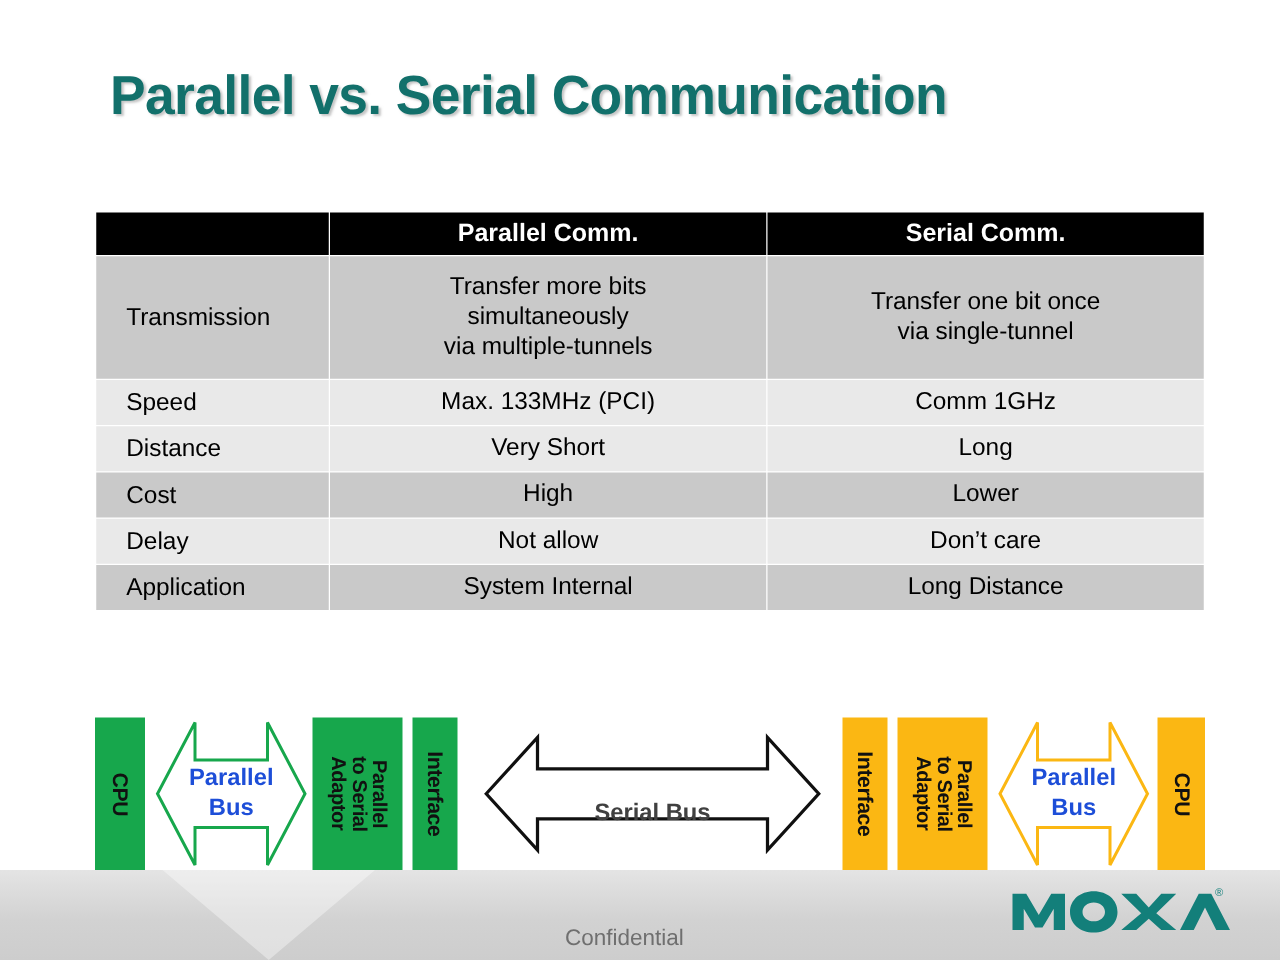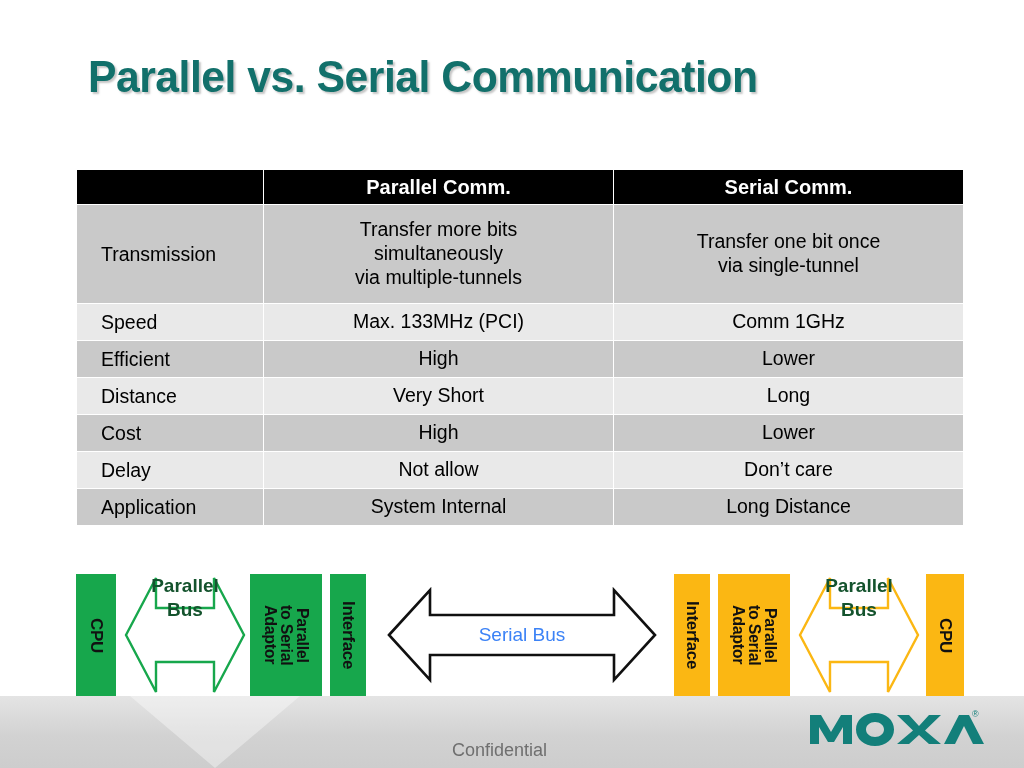--- a/index.html
+++ b/index.html
@@ -118,36 +118,37 @@
     top: 0;
     height: 122px;
   }
   .arrow-label {
     position: absolute;
     top: 0;
     height: 122px;
     display: flex;
     flex-direction: column;
     align-items: center;
+    justify-content: center;
     font-weight: bold;
     font-size: 19px;
-    color: #14532d;
+    color: #1d4ed8;
     line-height: 1.28;
     pointer-events: none;
   }
   .serial-label {
     position: absolute;
-    top: 0;
+    top: 16px;
     height: 122px;
     display: flex;
     align-items: center;
     justify-content: center;
-    font-weight: normal;
+    font-weight: bold;
     font-size: 19px;
-    color: #3b82f6;
+    color: #404040;
     pointer-events: none;
   }
 
   
   #footer-band {
     position: absolute;
     left: 0;
     top: 696px;
     width: 1024px;
     height: 72px;
@@ -209,25 +210,20 @@
     <tr class="row-dark r-tall">
       <td class="rowlabel">Transmission</td>
       <td class="valcell">Transfer more bits<br>simultaneously<br>via multiple-tunnels</td>
       <td class="valcell">Transfer one bit once<br>via single-tunnel</td>
     </tr>
     <tr class="row-light r-norm">
       <td class="rowlabel">Speed</td>
       <td class="valcell">Max. 133MHz (PCI)</td>
       <td class="valcell">Comm 1GHz</td>
     </tr>
-    <tr class="row-dark r-norm">
-      <td class="rowlabel">Efficient</td>
-      <td class="valcell">High</td>
-      <td class="valcell">Lower</td>
-    </tr>
     <tr class="row-light r-norm">
       <td class="rowlabel">Distance</td>
       <td class="valcell">Very Short</td>
       <td class="valcell">Long</td>
     </tr>
     <tr class="row-dark r-norm">
       <td class="rowlabel">Cost</td>
       <td class="valcell">High</td>
       <td class="valcell">Lower</td>
     </tr>

